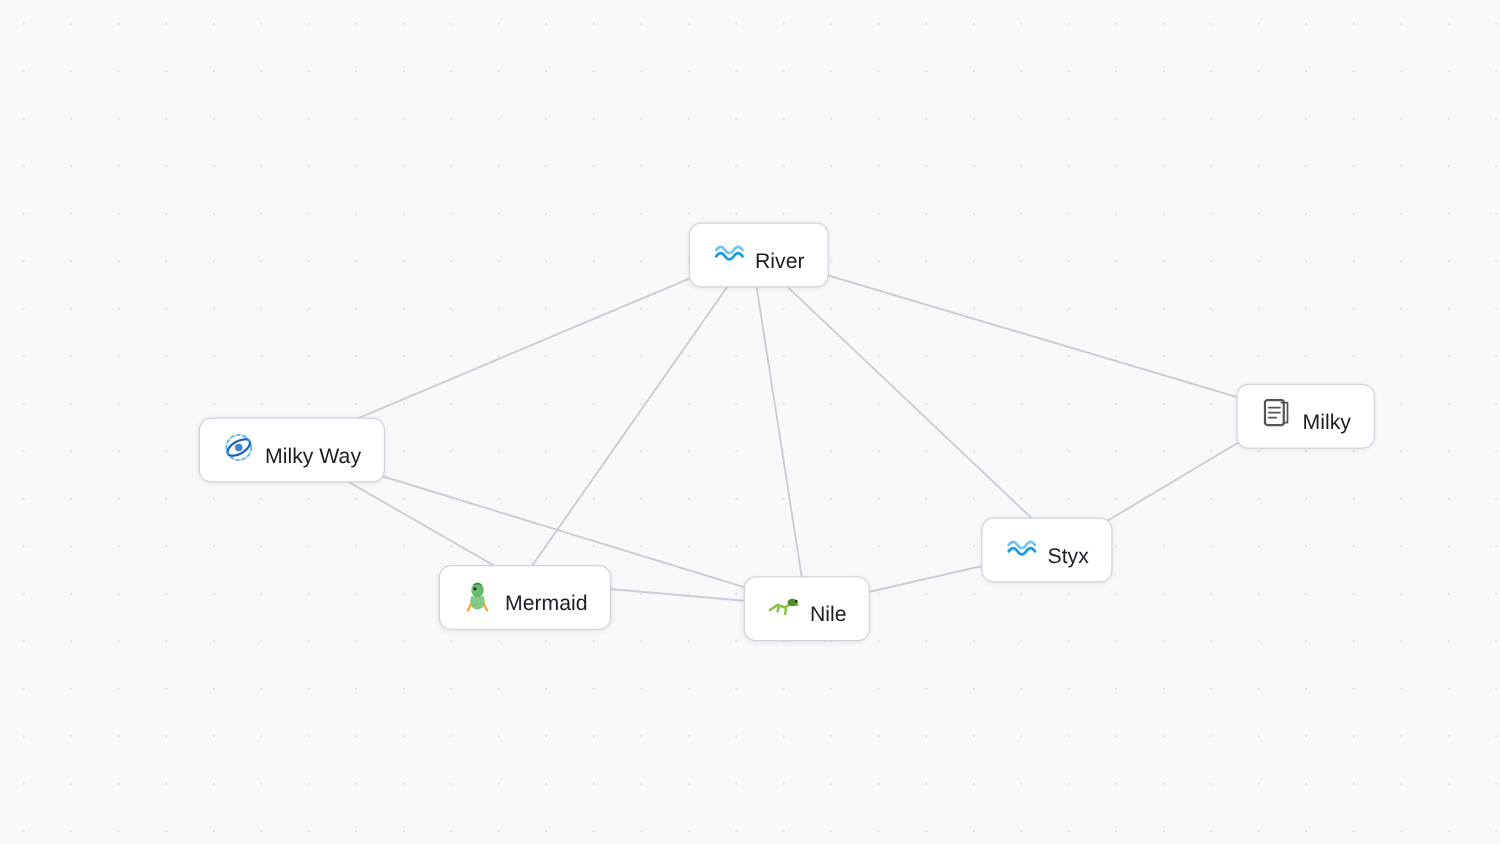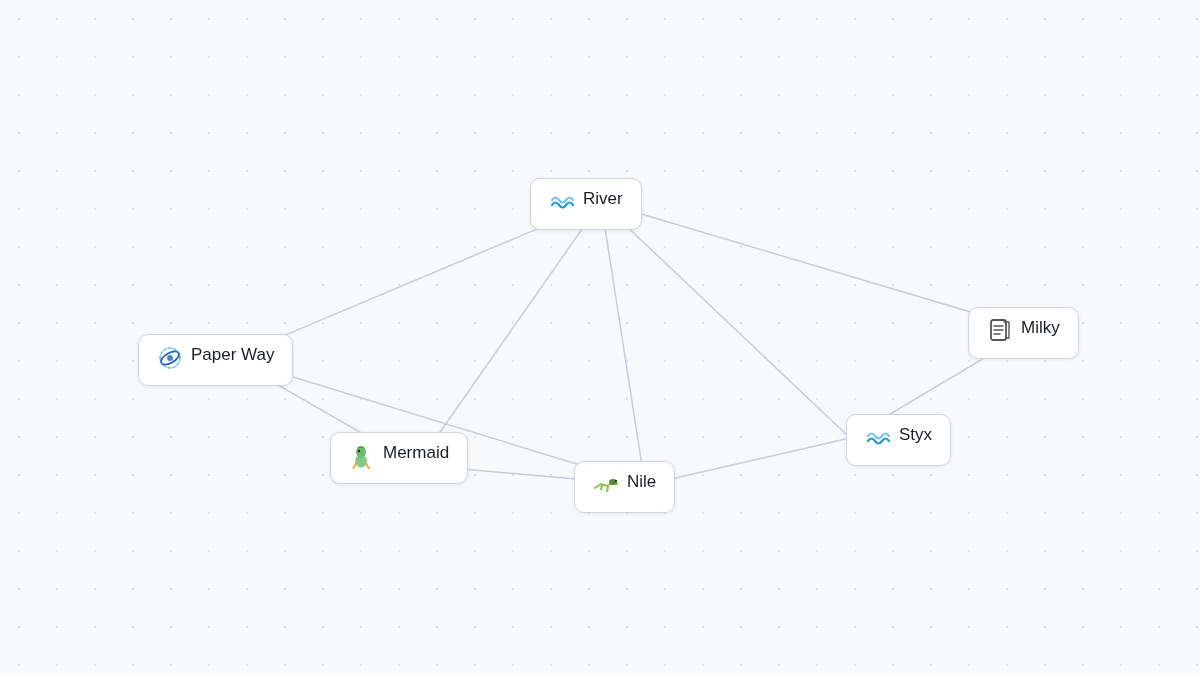--- a/index.html
+++ b/index.html
@@ -26,53 +26,54 @@
       position: absolute;
       inset: 0;
       width: 1200px;
       height: 675px;
       pointer-events: none;
     }
 
     .node {
       position: absolute;
       display: flex;
-      align-items: flex-start;
+      align-items: flex-end;
       gap: 8px;
       padding: 10px 18px;
       background: #fff;
       border: 1.5px solid #d0d5dd;
       border-radius: 10px;
       white-space: nowrap;
       box-shadow: 0 1px 4px rgba(0,0,0,0.07);
       cursor: pointer;
+      margin-left: 21px;
     }
 
     .node-icon {
       font-size: 22px;
       line-height: 1;
     }
 
     .node-label {
       font-size: 17px;
       font-weight: 500;
       color: #1a1d23;
     }
 
     
     
     #node-river { left: 530px; top: 178px; }
     
     #node-milkyway { left: 138px; top: 334px; }
     
-    #node-mermaid { left: 330px; top: 432px; }
+    #node-mermaid { left: 330px; top: 452px; }
     
     #node-nile { left: 574px; top: 461px; }
     
-    #node-styx { left: 846px; top: 414px; }
+    #node-styx { left: 764px; top: 414px; }
     
     #node-paper { left: 968px; top: 307px; }
   </style>
 </head>
 <body>
 
 <div class="bg-dots"></div>
 
 <svg class="connections" id="svg-edges">
     <line x1="601" y1="202" x2="231" y2="358" stroke="#c8cdd8" stroke-width="1.5"></line>
@@ -99,21 +100,21 @@
 
 <div class="node" id="node-milkyway">
   <span class="node-icon">
     <svg width="26" height="26" viewBox="0 0 26 26" fill="none">
       <circle cx="13" cy="13" r="10" stroke="#2196f3" stroke-width="1.5" fill="none" opacity="0.3"></circle>
       <ellipse cx="13" cy="13" rx="10" ry="5" stroke="#1565c0" stroke-width="1.8" fill="none" transform="rotate(-30 13 13)"></ellipse>
       <circle cx="13" cy="13" r="3" fill="#1565c0" opacity="0.8"></circle>
       <circle cx="13" cy="13" r="10" stroke="#42a5f5" stroke-width="1" fill="none" stroke-dasharray="3 2"></circle>
     </svg>
   </span>
-  <span class="node-label">Paper Way</span>
+  <span class="node-label">Milky Way</span>
 </div>
 
 <div class="node" id="node-mermaid">
   <span class="node-icon">
     <svg width="26" height="26" viewBox="0 0 26 26" fill="none">
 
       <ellipse cx="12" cy="9" rx="5" ry="6" fill="#4caf50" opacity="0.85"></ellipse>
       <path d="M7 14 Q5 20 8 23 Q12 26 16 23 Q19 20 17 14" fill="#66bb6a" opacity="0.8"></path>
       <path d="M7 20 Q5 24 4 26" stroke="#ff9800" stroke-width="1.5" fill="none" stroke-linecap="round"></path>
       <path d="M17 20 Q19 24 20 26" stroke="#ff9800" stroke-width="1.5" fill="none" stroke-linecap="round"></path>

